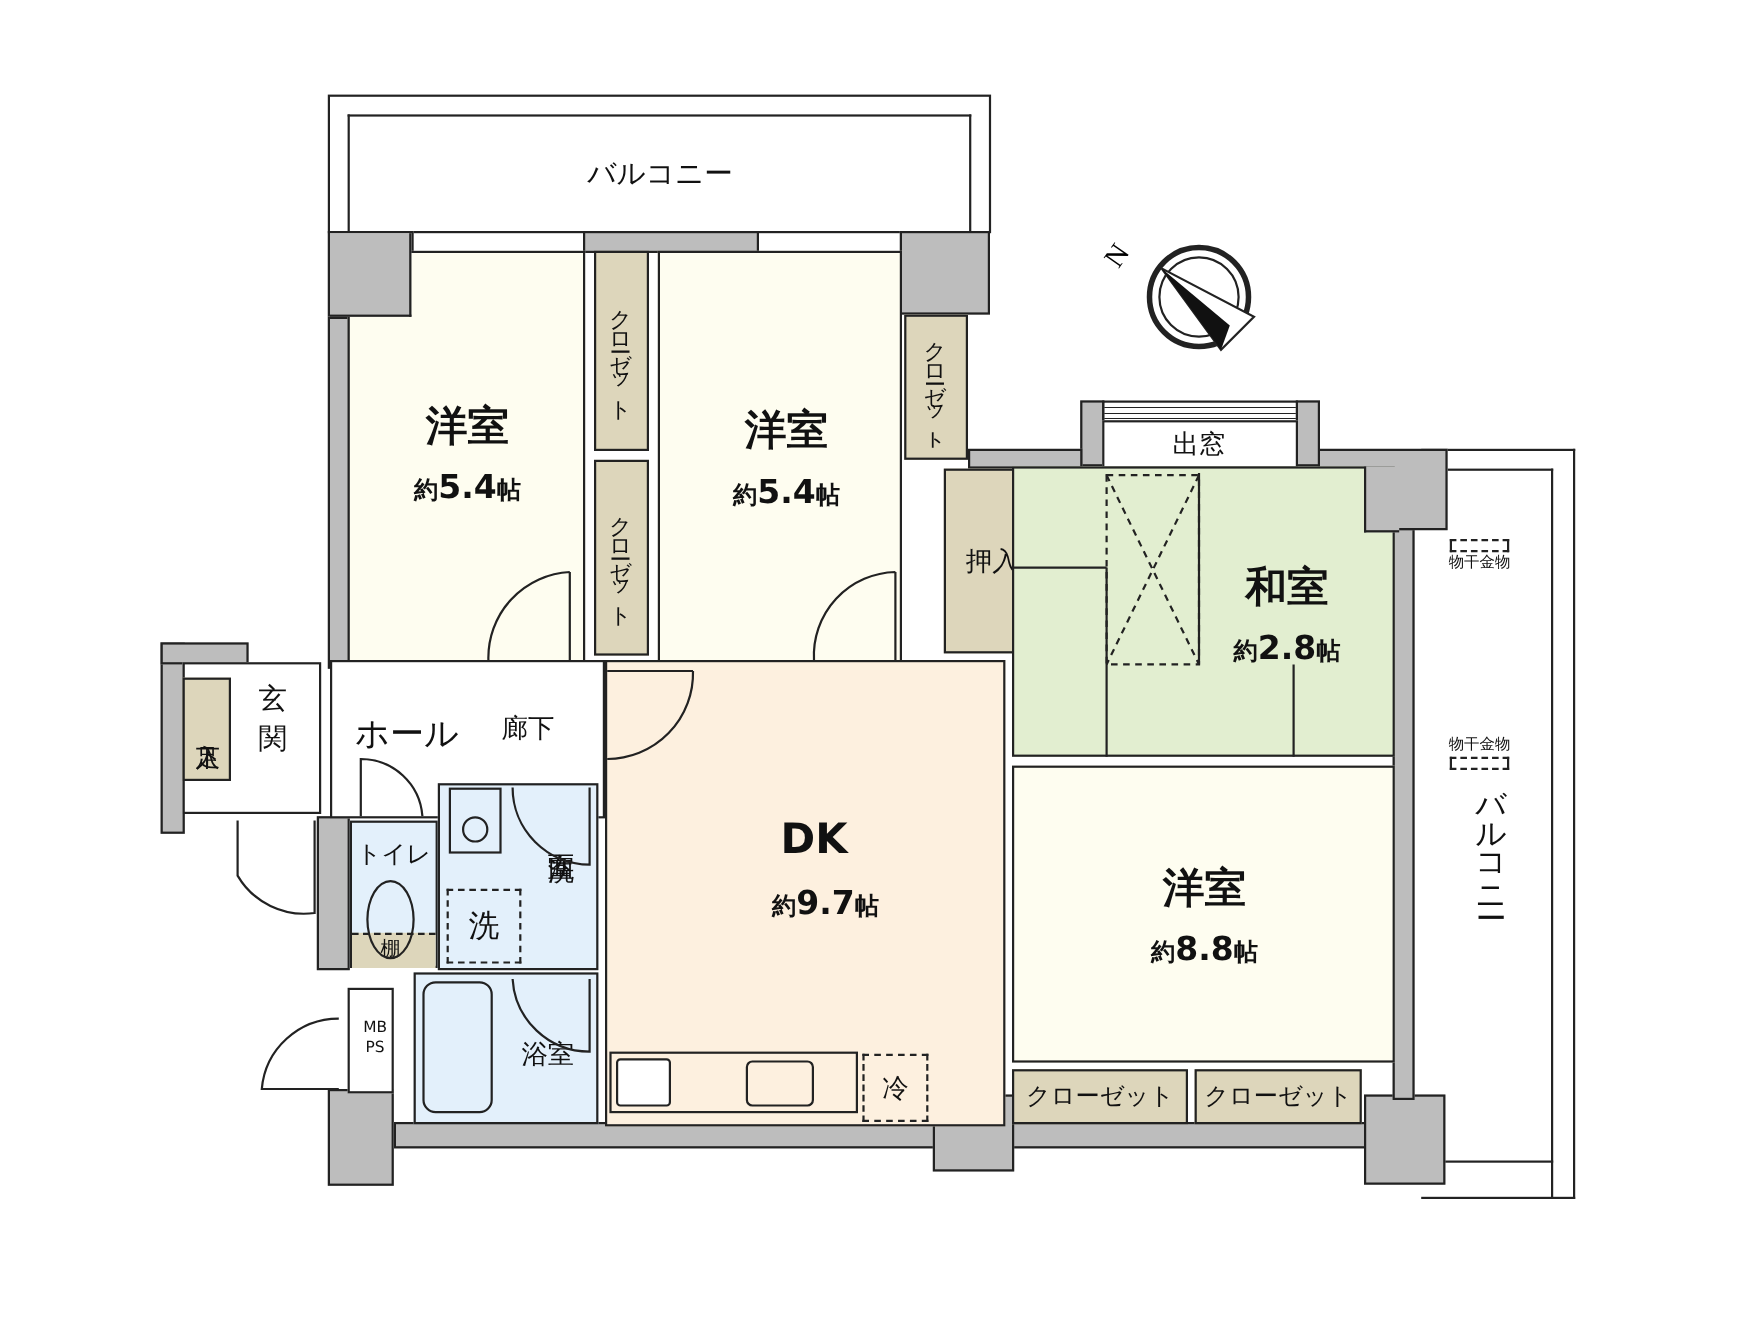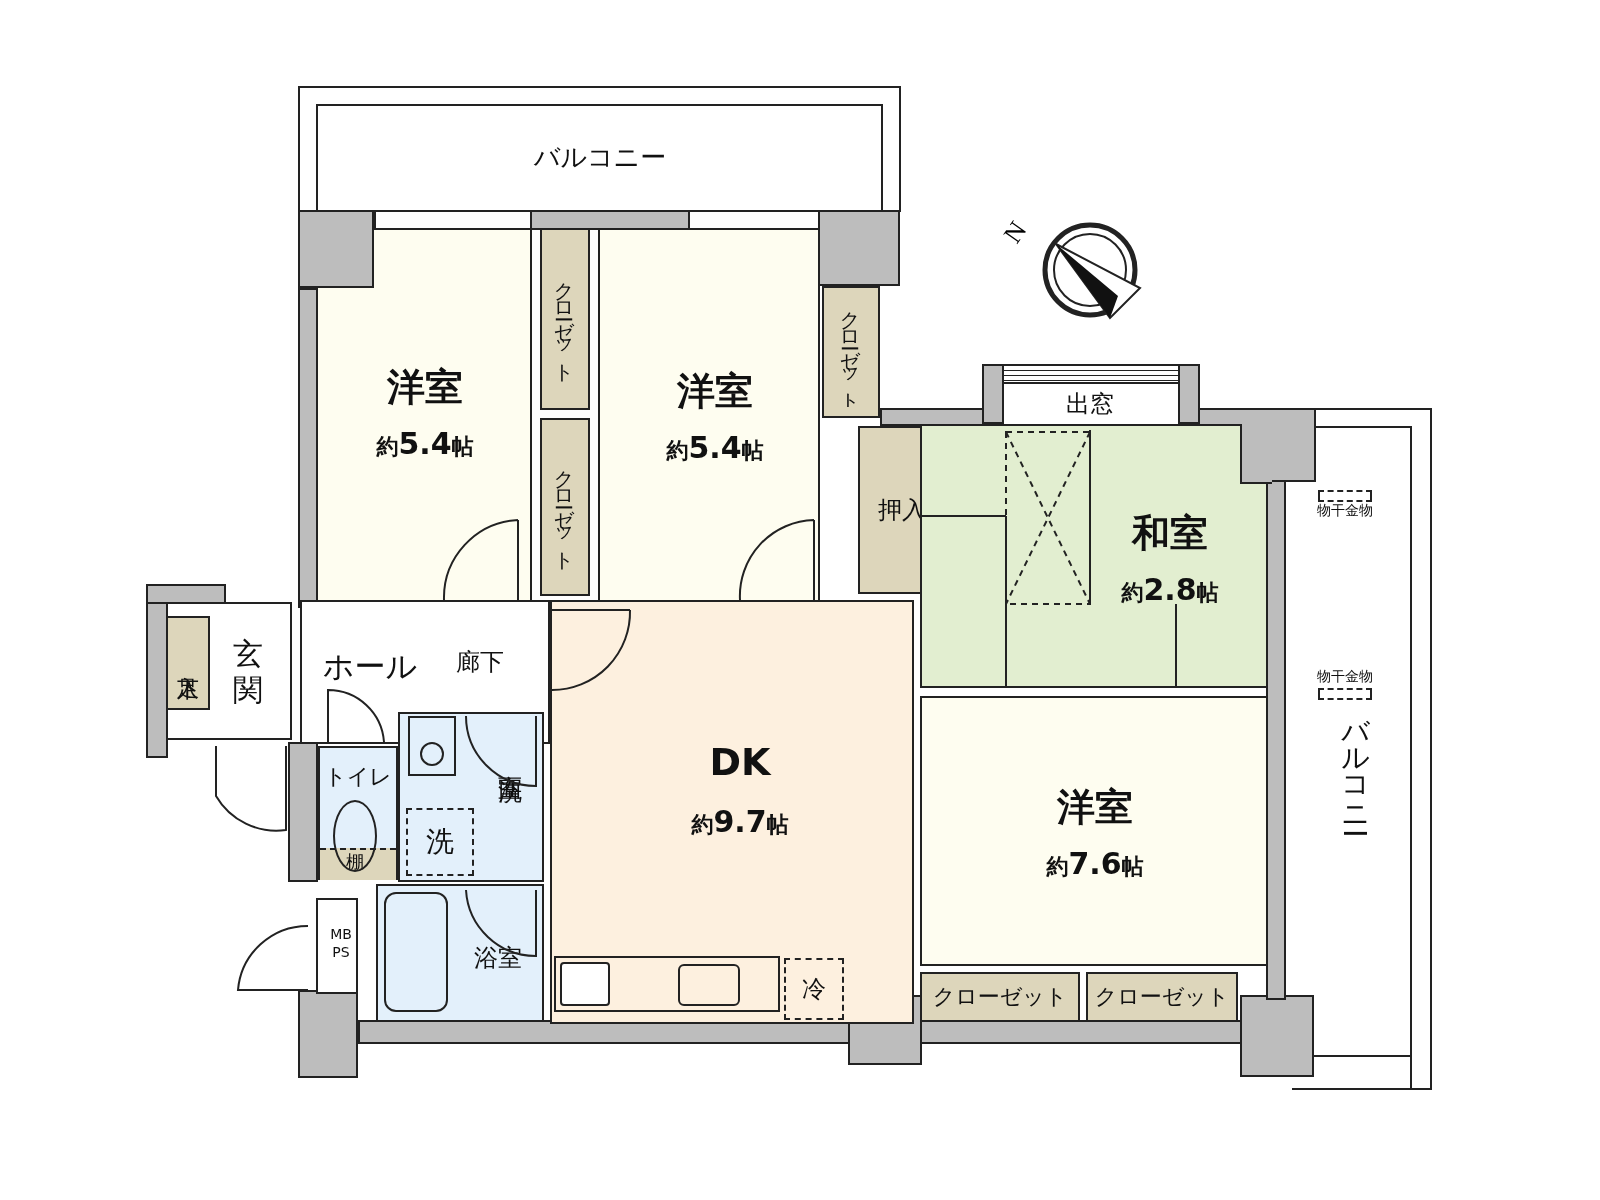--- a/index.html
+++ b/index.html
@@ -71,45 +71,45 @@
 <div class="abs" style="left:1002px;top:382px;width:178px;height:44px;border:2px solid #222;box-sizing:border-box;background:#fff;"></div>
 <div class="label" style="left:1040px;top:388px;width:100px;font-size:24px;">出窓</div>
 
 <div class="room" style="left:920px;top:424px;width:348px;height:264px;background:#e2eed0;"></div>
 <div class="abs" style="left:1240px;top:424px;width:30px;height:58px;background:#bdbdbd;border-left:2px solid #222;border-bottom:2px solid #222;"></div>
 <div class="label big" style="left:1105px;top:508px;width:130px;">和室</div>
 <div class="label size" style="left:1085px;top:572px;width:170px;"><small>約</small><span>2.8</span><small>帖</small></div>
 
 <div class="room" style="left:920px;top:696px;width:348px;height:270px;background:#fefdf0;"></div>
 <div class="label big" style="left:1030px;top:782px;width:130px;">洋室</div>
-<div class="label size" style="left:1010px;top:846px;width:170px;"><small>約</small><span>7.6</span><small>帖</small></div>
+<div class="label size" style="left:1010px;top:846px;width:170px;"><small>約</small><span>8.8</span><small>帖</small></div>
 <div class="closet" style="left:920px;top:972px;width:160px;height:50px;font-size:22px;">
     <span>クローゼット</span>
   </div>
 <div class="closet" style="left:1086px;top:972px;width:152px;height:50px;font-size:22px;">
     <span>クローゼット</span>
   </div>
 
 <div class="room" style="left:550px;top:600px;width:364px;height:424px;background:#fdf0df;"></div>
 <div class="label big" style="left:680px;top:740px;width:120px;">DK</div>
-<div class="label size" style="left:655px;top:804px;width:170px;"><small>約</small><span>9.7</span><small>帖</small></div>
+<div class="label size" style="left:629px;top:804px;width:170px;text-align:right;"><small>約</small><span>9.7</span><small>帖</small></div>
 <div class="abs" style="left:554px;top:956px;width:226px;height:56px;border:2px solid #222;box-sizing:border-box;background:#fdf0df;"></div>
 <div class="abs" style="left:560px;top:962px;width:50px;height:44px;border:2px solid #222;border-radius:4px;box-sizing:border-box;background:#fff;"></div>
 <div class="abs" style="left:678px;top:964px;width:62px;height:42px;border:2px solid #222;border-radius:6px;box-sizing:border-box;"></div>
 <div class="abs" style="left:784px;top:958px;width:60px;height:62px;border:2px dashed #222;box-sizing:border-box;display:flex;align-items:center;justify-content:center;font-size:24px;">
     <span>冷</span>
   </div>
 
 <div class="room" style="left:300px;top:600px;width:250px;height:144px;background:#fff;"></div>
 <div class="label" style="left:320px;top:646px;width:100px;font-size:31px;">ホール</div>
 <div class="label" style="left:440px;top:646px;width:80px;font-size:24px;">廊下</div>
 
 <div class="room" style="left:166px;top:602px;width:126px;height:138px;background:#fff;"></div>
 <div class="closet vert" style="left:166px;top:616px;width:44px;height:94px;font-size:22px;">下足入</div>
-<div class="label" style="left:228px;top:636px;width:40px;font-size:30px;line-height:36px;white-space:normal;"><span>玄関</span></div>
+<div class="label" style="left:228px;top:618px;width:40px;font-size:26px;line-height:36px;white-space:normal;"><span>玄関</span></div>
 
 <div class="room" style="left:318px;top:746px;width:80px;height:134px;background:#e3f0fb;"></div>
 <div class="label" style="left:318px;top:762px;width:80px;font-size:22px;">トイレ</div>
 <div class="abs" style="left:320px;top:848px;width:76px;height:30px;background:#ddd6bb;border-top:2px dashed #222;"></div>
 <div class="label" style="left:330px;top:850px;width:50px;font-size:18px;">棚</div>
 <div class="abs" style="left:333px;top:800px;width:44px;height:72px;border:2px solid #222;border-radius:50%;box-sizing:border-box;"></div>
 
 <div class="room" style="left:398px;top:712px;width:146px;height:170px;background:#e3f0fb;"></div>
 <div class="abs" style="left:408px;top:716px;width:48px;height:60px;border:2px solid #222;box-sizing:border-box;"></div>
 <div class="abs" style="left:420px;top:742px;width:20px;height:20px;border:2px solid #222;border-radius:50%;"></div>

